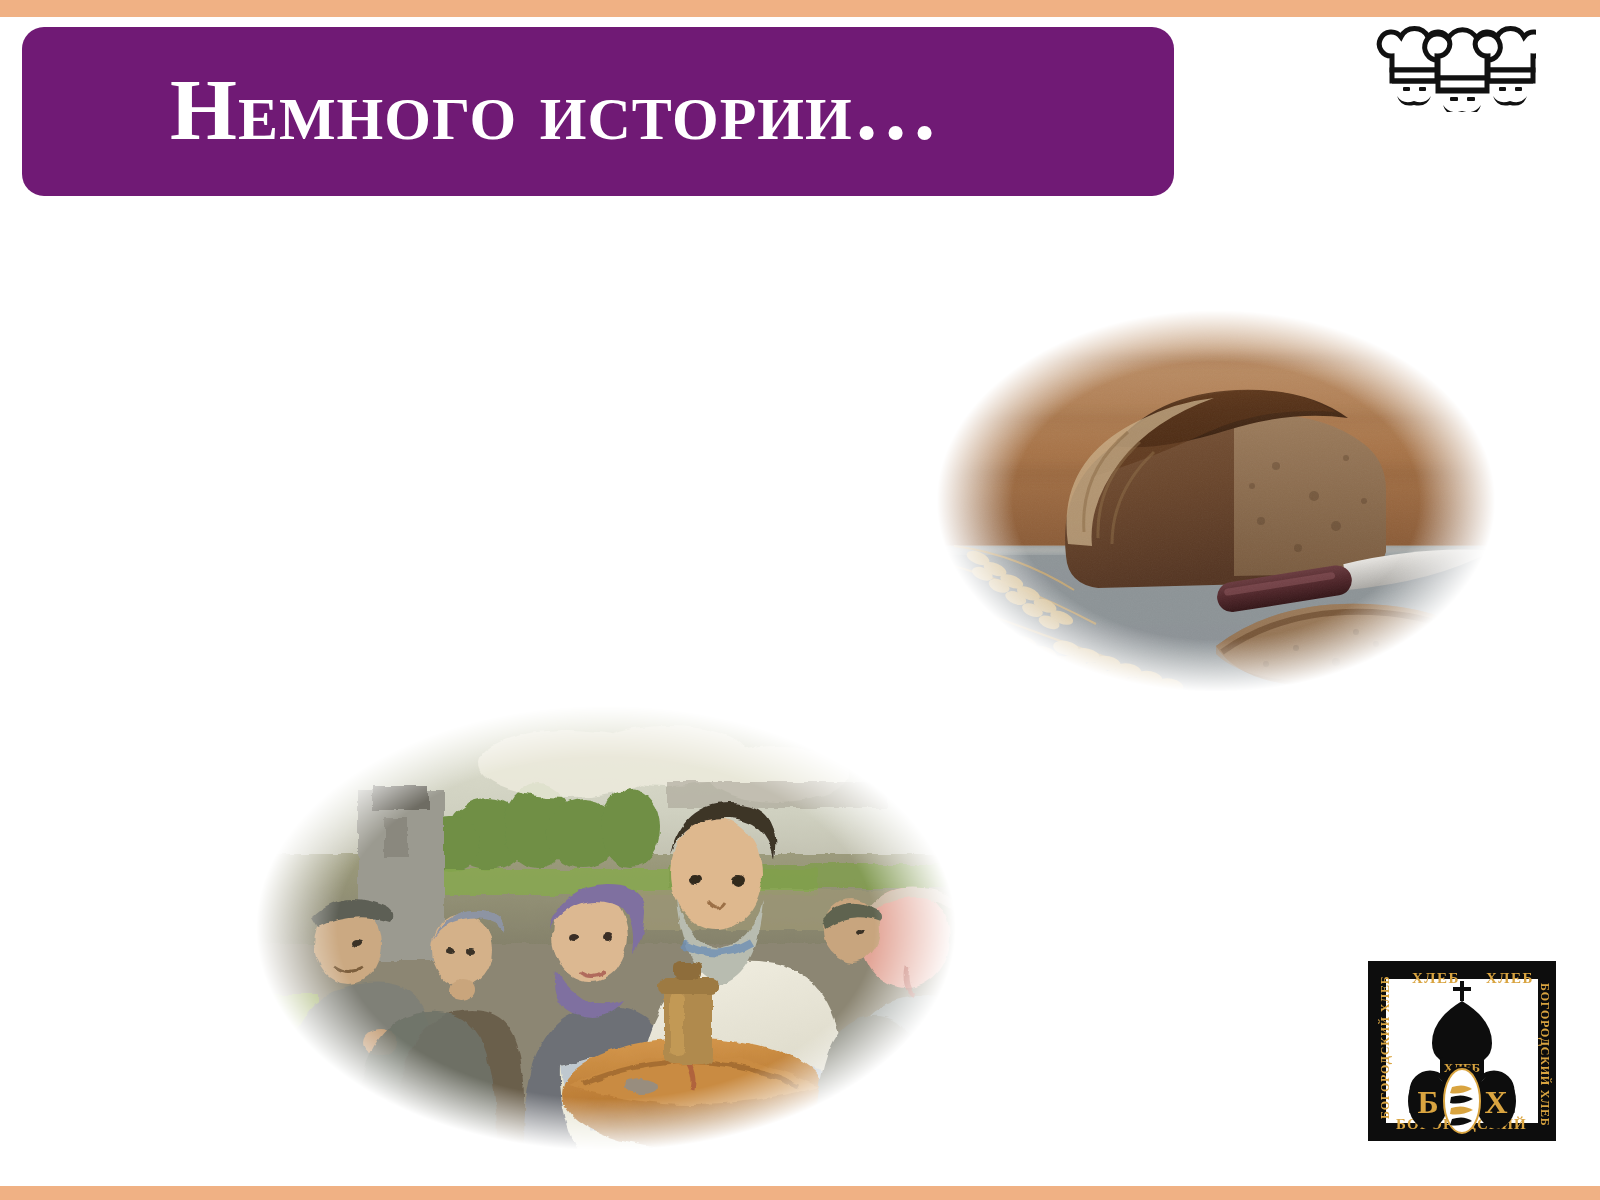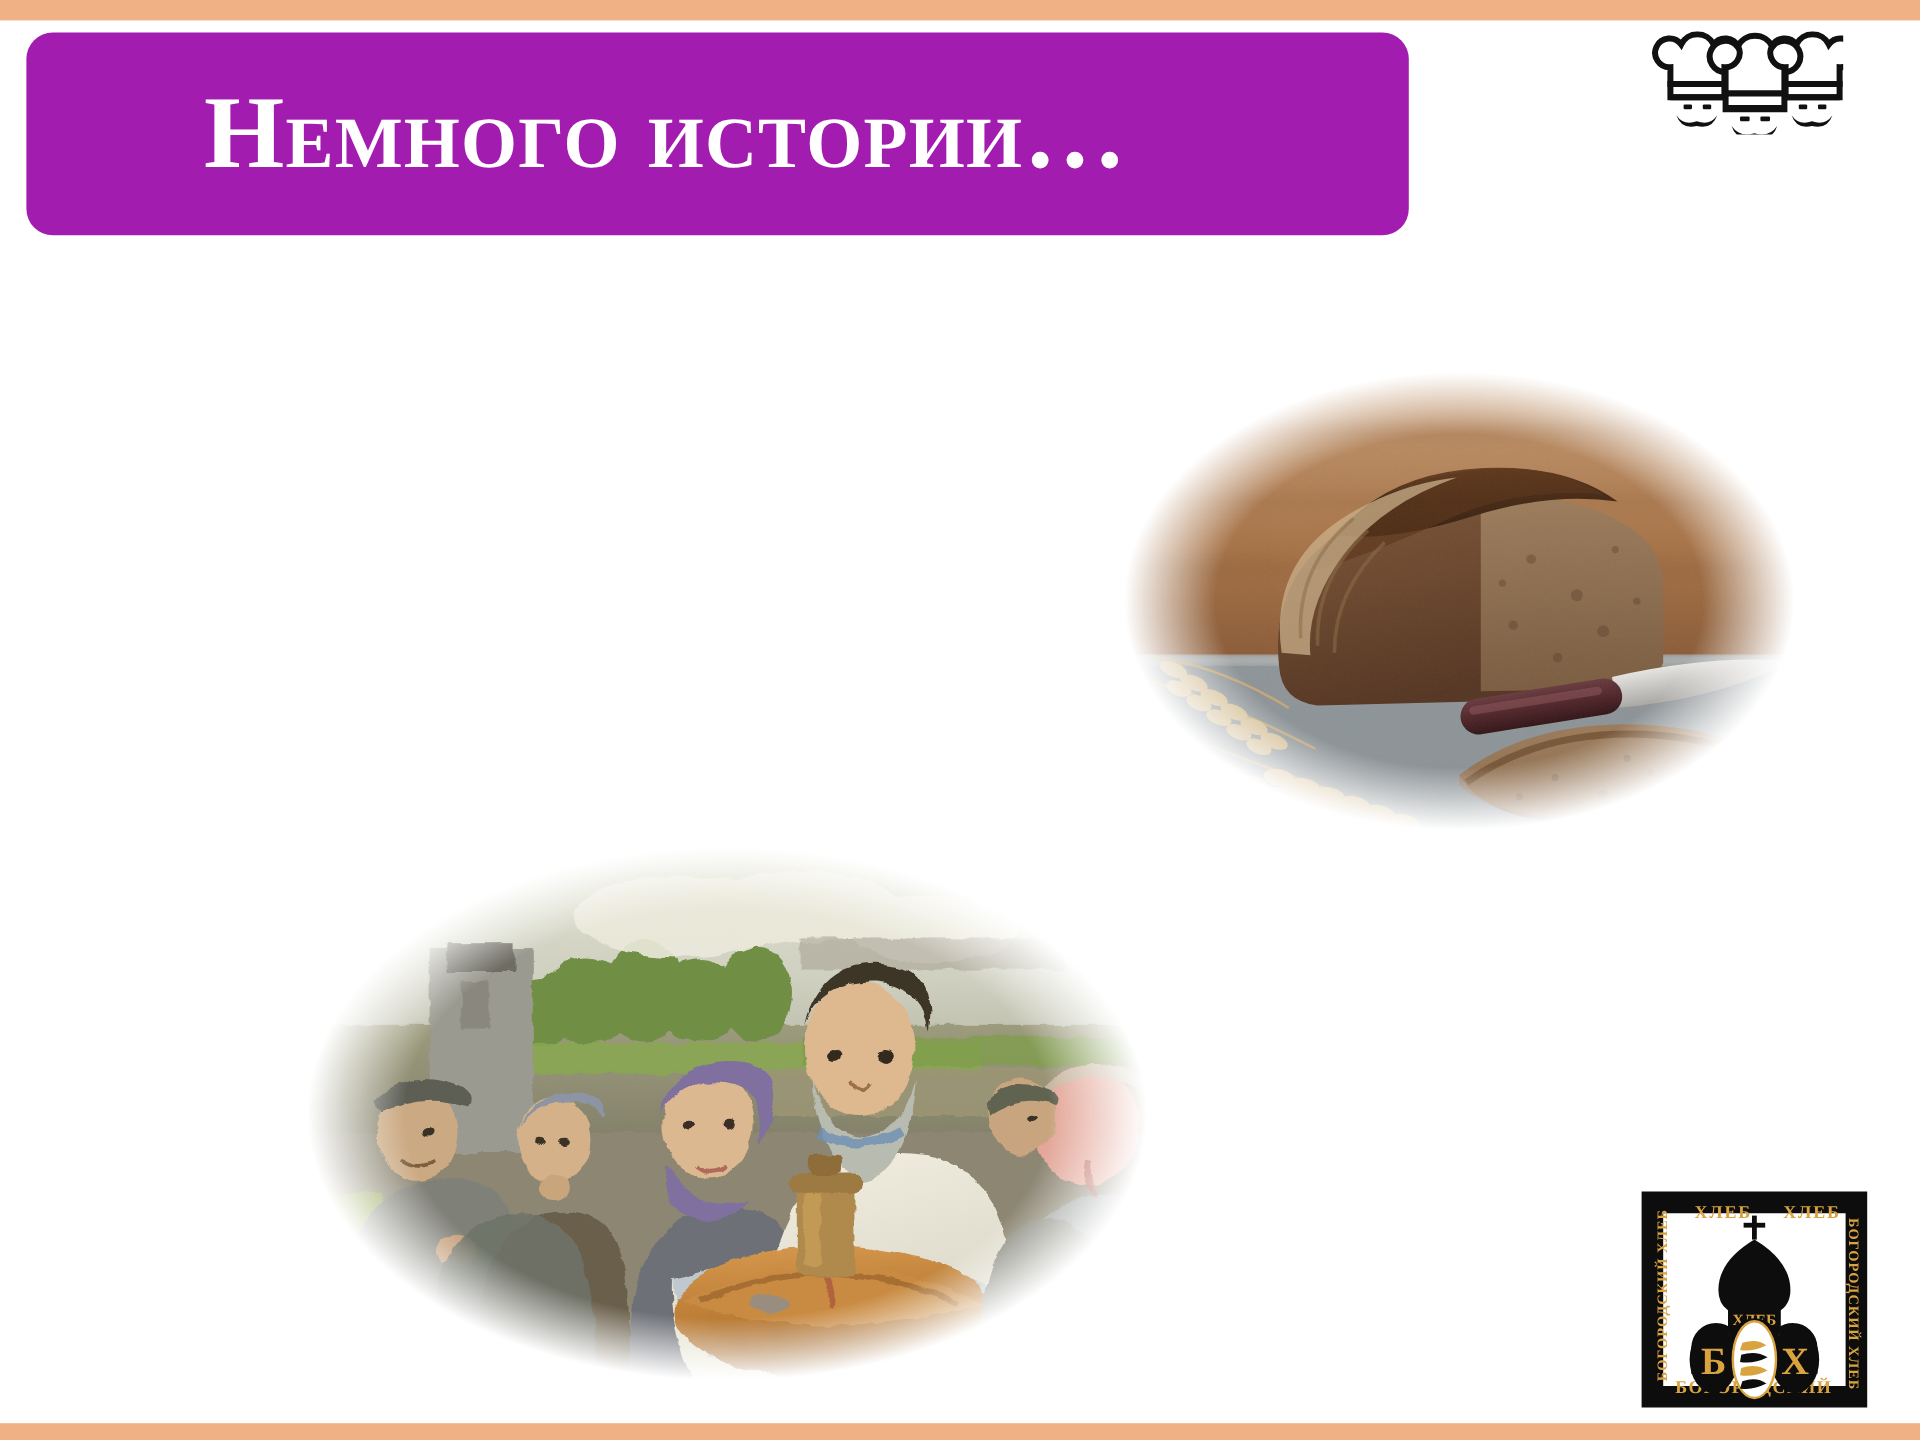--- a/index.html
+++ b/index.html
@@ -36,21 +36,21 @@
     height: 14px;
   }
 
   
   .title-banner {
     position: absolute;
     left: 22px;
     top: 27px;
     width: 1152px;
     height: 169px;
-    background: #a21caf;
+    background: #701a75;
     border-radius: 22px;
     box-shadow: 0 0 10px 6px rgba(255,255,255,0.0);
   }
   .title-text {
     position: absolute;
     left: 148px;
     top: 50%;
     transform: translateY(-52%);
     color: #ffffff;
     font-family: "Liberation Serif", "DejaVu Serif", serif;
@@ -120,21 +120,21 @@
     overflow: hidden;
     -webkit-mask-image: radial-gradient(ellipse 48% 48% at 50% 50%, #000 76%, rgba(0,0,0,0) 99%);
     mask-image: radial-gradient(ellipse 48% 48% at 50% 50%, #000 76%, rgba(0,0,0,0) 99%);
   }
   .painting .scene { position: absolute; inset: 0; }
 
   
   .logo {
     position: absolute;
     left: 1368px;
-    top: 993px;
+    top: 961px;
     width: 188px;
     height: 180px;
   }
   .logo svg { display: block; }
 </style>
 </head>
 <body>
 
 <div class="slide">
 

